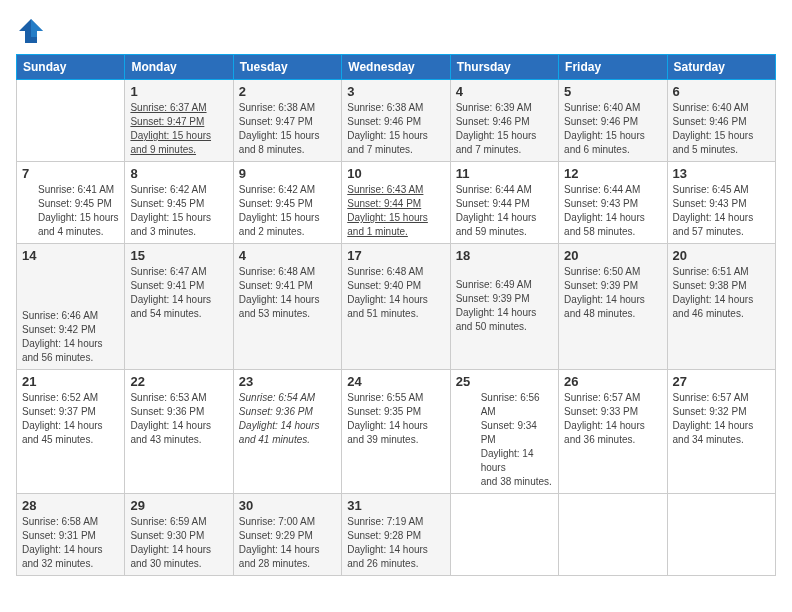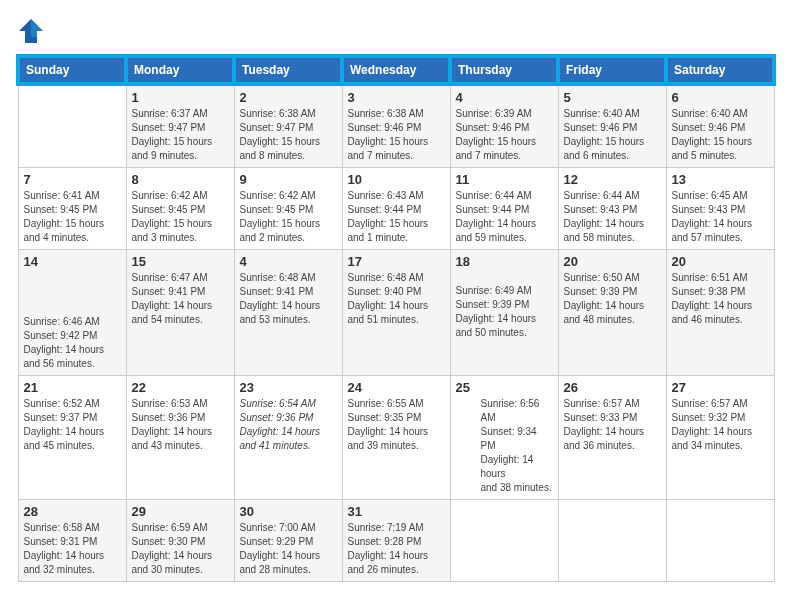--- a/index.html
+++ b/index.html
@@ -58,21 +58,21 @@
       border-collapse: collapse;
       font-size: 10.5px;
     }
     thead tr th {
       background: #2a6ebb;
       color: #fff;
       text-align: left;
       padding: 5px 6px;
       font-size: 12px;
       font-weight: bold;
-      border: 4px solid #0ea5e9;
+      border: 1px solid #0ea5e9;
     }
     tbody tr td {
       border: 1px solid #ccc;
       vertical-align: top;
       padding: 4px 5px;
       width: 107px;
       min-height: 80px;
       background: #fff;
     }
     tbody tr:nth-child(odd) td {
@@ -124,21 +124,21 @@
         <th>Thursday</th>
         <th>Friday</th>
         <th>Saturday</th>
       </tr>
   </thead>
   <tbody id="calendar-body">
   <tr>
         <td class="empty-cell"></td>
         <td>
           <span class="day-number">1</span>
-          <div class="day-info" style="white-space: pre-line;">Sunrise: 6:37 AM
+          <div class="day-info" style="white-space: pre-line; text-decoration: underline;">Sunrise: 6:37 AM
 Sunset: 9:47 PM
 Daylight: 15 hours
 and 9 minutes.</div>
         </td>
         <td>
           <span class="day-number">2</span>
           <div class="day-info" style="white-space: pre-line;">Sunrise: 6:38 AM
 Sunset: 9:47 PM
 Daylight: 15 hours
 and 8 minutes.</div>
@@ -168,42 +168,42 @@
           <span class="day-number">6</span>
           <div class="day-info" style="white-space: pre-line;">Sunrise: 6:40 AM
 Sunset: 9:46 PM
 Daylight: 15 hours
 and 5 minutes.</div>
         </td>
       </tr>
       <tr>
         <td>
           <span class="day-number">7</span>
-          <div class="day-info" style="white-space: pre-line;">Sunrise: 6:41 AM
+          <div class="day-info" style="white-space: pre-line; margin-left: 16px;">Sunrise: 6:41 AM
 Sunset: 9:45 PM
 Daylight: 15 hours
 and 4 minutes.</div>
         </td>
         <td>
           <span class="day-number">8</span>
           <div class="day-info" style="white-space: pre-line;">Sunrise: 6:42 AM
 Sunset: 9:45 PM
 Daylight: 15 hours
 and 3 minutes.</div>
         </td>
         <td>
           <span class="day-number">9</span>
           <div class="day-info" style="white-space: pre-line;">Sunrise: 6:42 AM
 Sunset: 9:45 PM
 Daylight: 15 hours
 and 2 minutes.</div>
         </td>
         <td>
           <span class="day-number">10</span>
-          <div class="day-info" style="white-space: pre-line;">Sunrise: 6:43 AM
+          <div class="day-info" style="white-space: pre-line; text-decoration: underline;">Sunrise: 6:43 AM
 Sunset: 9:44 PM
 Daylight: 15 hours
 and 1 minute.</div>
         </td>
         <td>
           <span class="day-number">11</span>
           <div class="day-info" style="white-space: pre-line;">Sunrise: 6:44 AM
 Sunset: 9:44 PM
 Daylight: 14 hours
 and 59 minutes.</div>

